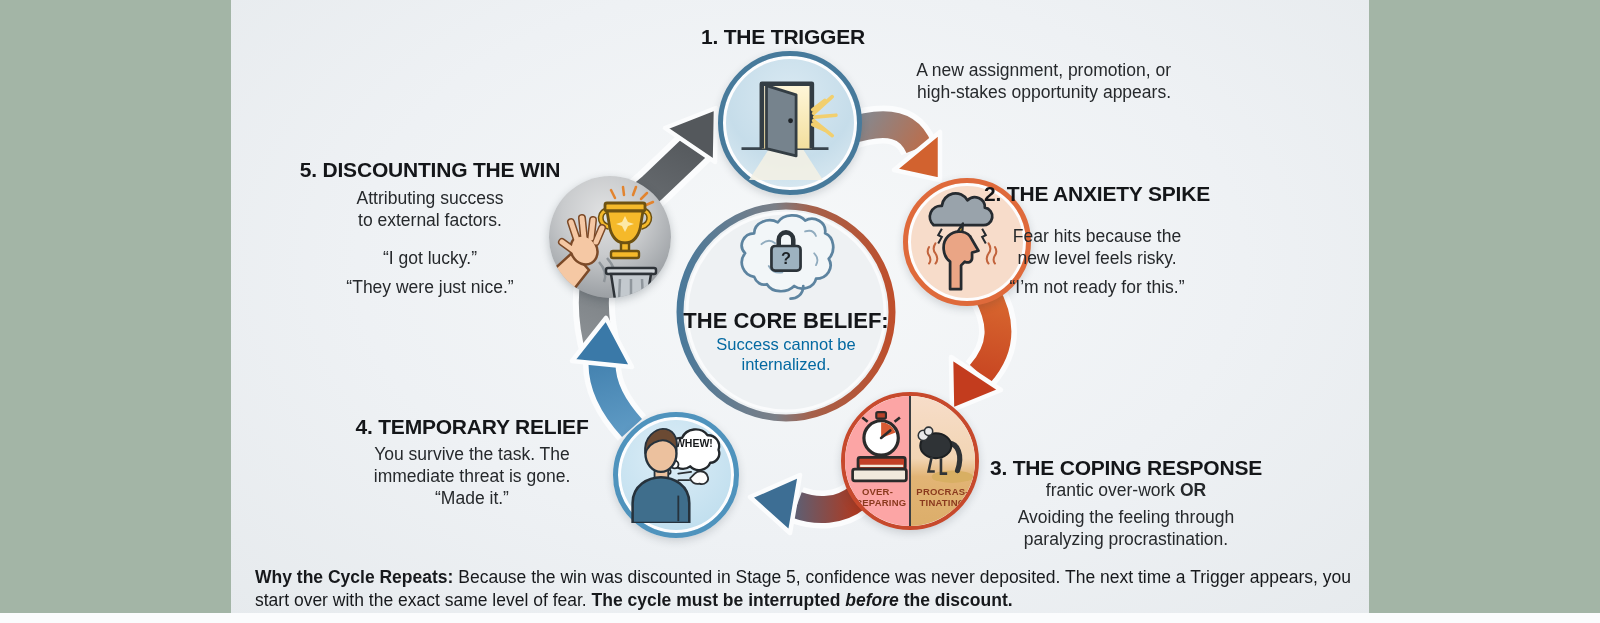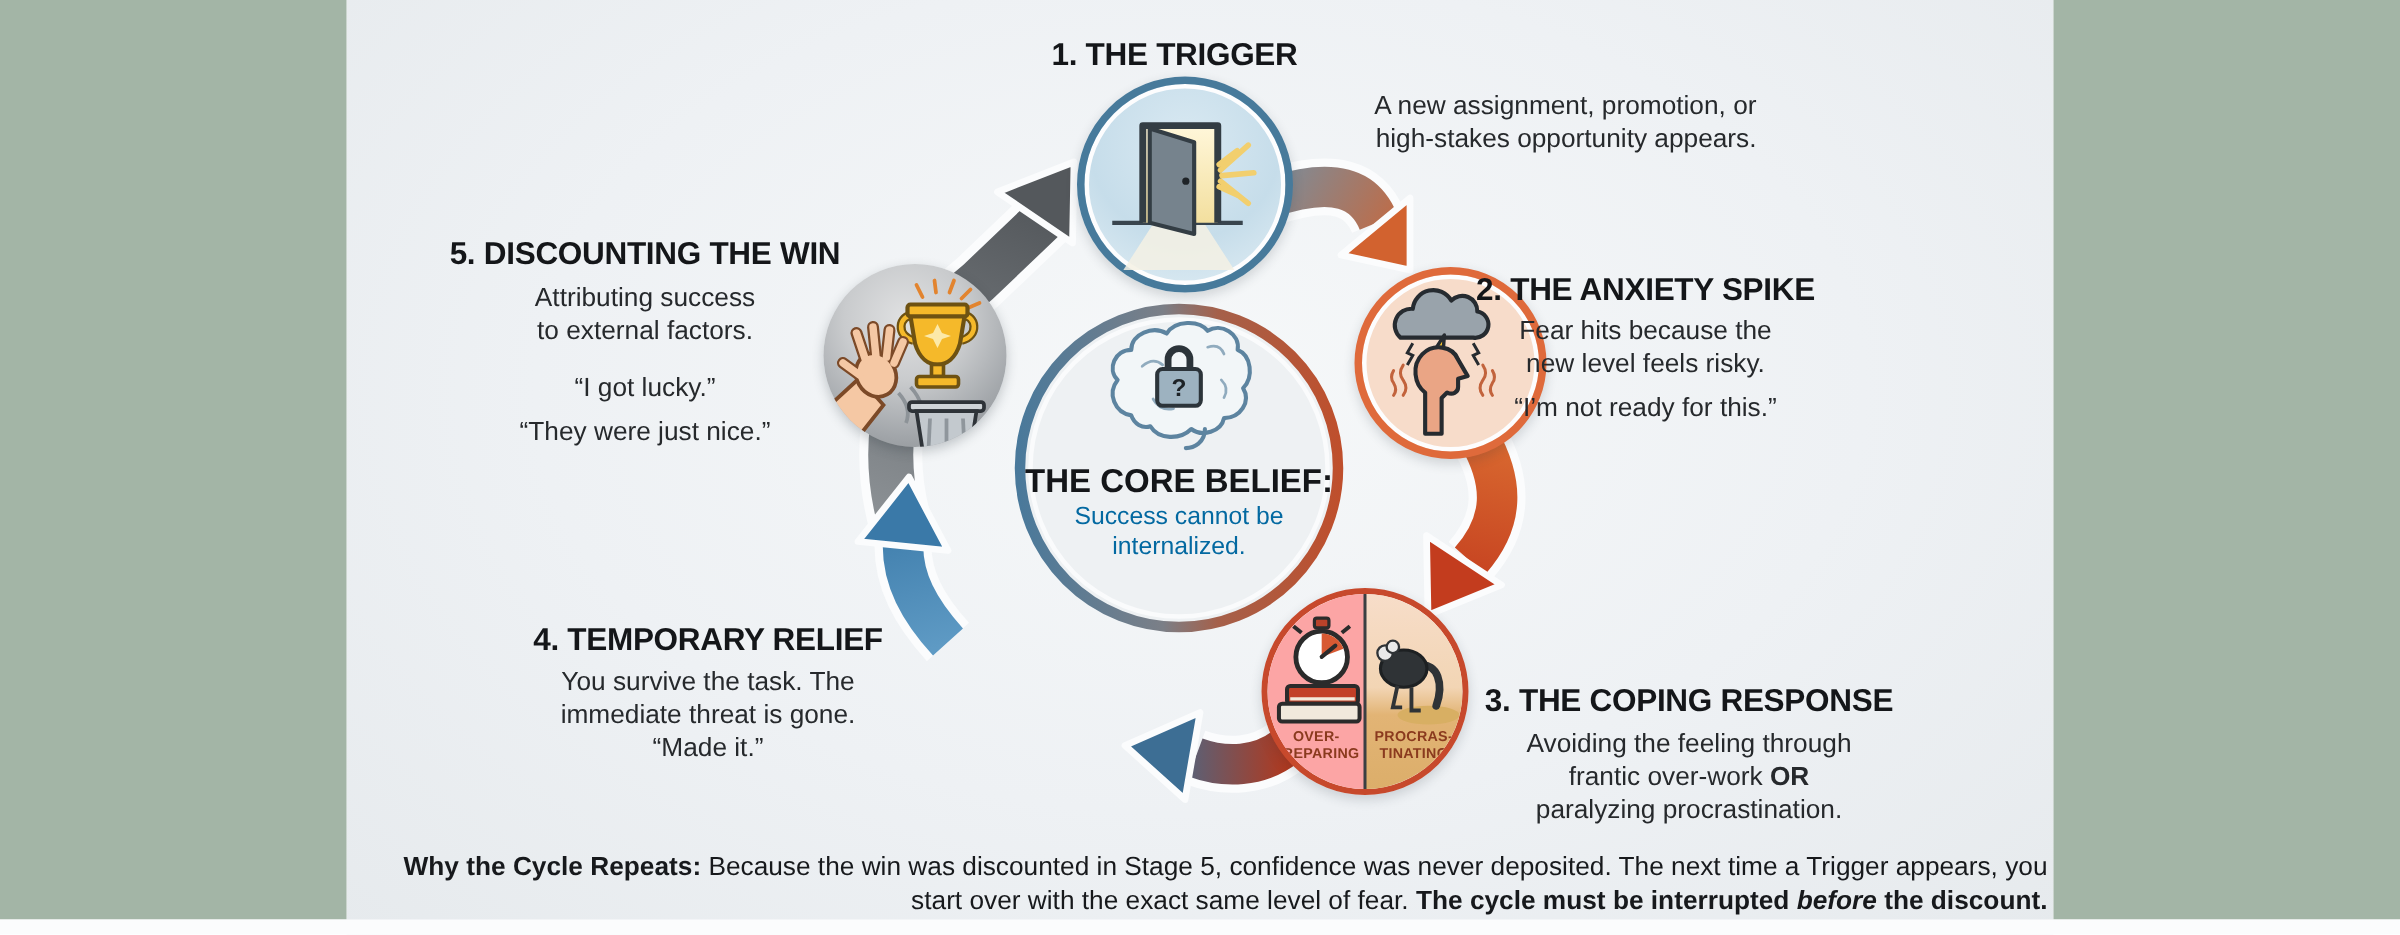--- a/index.html
+++ b/index.html
@@ -35,21 +35,21 @@
       box-shadow:0 3px 8px rgba(40,50,60,.25);overflow:hidden;}
   .tb{position:absolute;text-align:center;}
   .h{display:block;font-weight:bold;font-size:21px;letter-spacing:-.2px;color:#141619;line-height:1.1;}
   .line{display:block;font-size:17.5px;line-height:22px;color:#26292c;}
   .q{display:block;font-size:17.5px;line-height:22px;color:#26292c;margin-top:7px;}
   .b{font-weight:bold;}
   .center-box{position:absolute;left:670px;top:206px;width:232px;height:214px;
       display:flex;flex-direction:column;align-items:center;text-align:center;}
   .center-box .ch{font-weight:bold;font-size:22px;color:#141619;margin-top:2px;}
   .center-box .cl{font-size:16.5px;line-height:20px;color:#0369a1;}
-  .footer{position:absolute;left:255px;top:566px;width:1110px;text-align:right;
+  .footer{position:absolute;left:255px;top:566px;width:1110px;text-align:left;
       font-size:17.5px;line-height:23px;color:#17191c;}
   .footer .i{font-style:italic;font-weight:bold;}
   .bottom-strip{position:absolute;left:0;bottom:0;width:100%;height:10px;background:#fbfcfd;}
 </style>
 </head>
 <body>
 
 <div class="canvas">
 
   <div class="content-bg"></div>
@@ -188,20 +188,36 @@
         <path d="M29,44 L29,59 L35,59" fill="none" stroke="#2f3336" stroke-width="2.5"></path>
       </svg>
       <div class="lbl">
         <span>PROCRAS-</span>
         <span>TINATING</span>
       </div>
     </div>
     <div class="divider"></div>
   </div>
 
+  <div class="circle c4">
+    <svg width="106" height="106" viewBox="0 0 116 116">
+      <path d="M58,44 a14 13 0 0 1 12,-21 a16 15 0 0 1 28,-3 a12 12 0 0 1 12,16 a10 10 0 0 1 -9,14 a13 12 0 0 1 -22,4 a13 12 0 0 1 -21,-10 z" fill="#ffffff" stroke="#23282c" stroke-width="2.6" stroke-linejoin="round"></path>
+      <text x="83" y="33" text-anchor="middle" font-size="11.5" font-weight="bold" fill="#17191c">WHEW!</text>
+      <circle cx="62" cy="52" r="4.2" fill="#ffffff" stroke="#23282c" stroke-width="2"></circle>
+      <circle cx="55" cy="60" r="2.6" fill="#ffffff" stroke="#23282c" stroke-width="2"></circle>
+      <path d="M84,62 a8 7 0 0 1 14,3 a7 6 0 0 1 -9,8 a8 7 0 0 1 -10,-6 z" fill="#fdfdfd" stroke="#2b2f33" stroke-width="2"></path>
+      <line x1="66" y1="62" x2="80" y2="60" stroke="#2b2f33" stroke-width="2" stroke-linecap="round"></line>
+      <line x1="66" y1="69" x2="78" y2="69" stroke="#2b2f33" stroke-width="2" stroke-linecap="round"></line>
+      <rect x="40" y="54" width="15" height="14" fill="#ecc19e" stroke="#26323c" stroke-width="2"></rect>
+      <ellipse cx="47" cy="40" rx="17" ry="20" fill="#ecc19e" stroke="#26323c" stroke-width="2.6"></ellipse>
+      <path d="M30,40 C27,21 43,13 49,13 C60,13 66,22 64,35 C59,28 52,24 45,26 C37,28 32,33 30,40 Z" fill="#6b4a33" stroke="#26323c" stroke-width="2"></path>
+      <path d="M16,116 V94 C16,75 33,66 47,66 C61,66 78,75 78,94 V116 Z" fill="#3f6e8c" stroke="#26323c" stroke-width="2.8"></path>
+      <line x1="66" y1="86" x2="66" y2="114" stroke="#26323c" stroke-width="2"></line>
+    </svg>
+  </div>
 
   <div class="circle c5">
     <svg width="122" height="122" viewBox="0 0 122 122">
       <g stroke="#e2842f" stroke-width="2.5" stroke-linecap="round">
         <line x1="66" y1="22" x2="62" y2="14"></line>
         <line x1="75" y1="19" x2="74" y2="11"></line>
         <line x1="84" y1="19" x2="87" y2="11"></line>
         <line x1="92" y1="23" x2="98" y2="17"></line>
         <line x1="97" y1="29" x2="104" y2="26"></line>
       </g>
@@ -266,29 +282,29 @@
   <div class="tb" style="left:633px;top:25px;width:300px;">
     <span class="h">1. THE TRIGGER</span>
   </div>
   <div class="tb" style="left:871px;top:59px;width:300px;text-align:right;">
     <span class="line">A new assignment, promotion, or</span>
     <span class="line">high-stakes opportunity appears.</span>
   </div>
 
   <div class="tb" style="left:947px;top:182px;width:300px;">
     <span class="h">2. THE ANXIETY SPIKE</span>
-    <span class="line" style="margin-top:4px;">Fear hits because the</span>
+    <span class="line" style="margin-top:20px;">Fear hits because the</span>
     <span class="line">new level feels risky.</span>
     <span class="q">“I’m not ready for this.”</span>
   </div>
 
   <div class="tb" style="left:971px;top:408px;width:310px;margin-top:48px;">
     <span class="h">3. THE COPING RESPONSE</span>
+    <span class="line"><span>frantic over-work </span><span class="b">OR</span></span>
     <span class="line" style="margin-top:5px;">Avoiding the feeling through</span>
-    <span class="line"><span>frantic over-work </span><span class="b">OR</span></span>
     <span class="line">paralyzing procrastination.</span>
   </div>
 
   <div class="tb" style="left:317px;top:415px;width:310px;">
     <span class="h">4. TEMPORARY RELIEF</span>
     <span class="line" style="margin-top:5px;">You survive the task. The</span>
     <span class="line">immediate threat is gone.</span>
     <span class="line">“Made it.”</span>
   </div>
 

